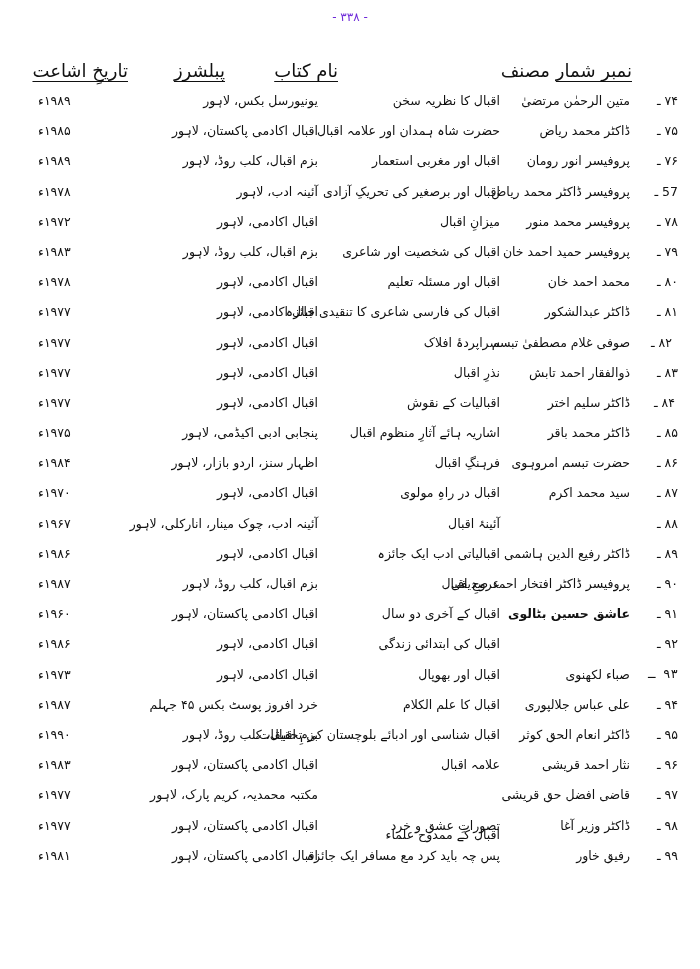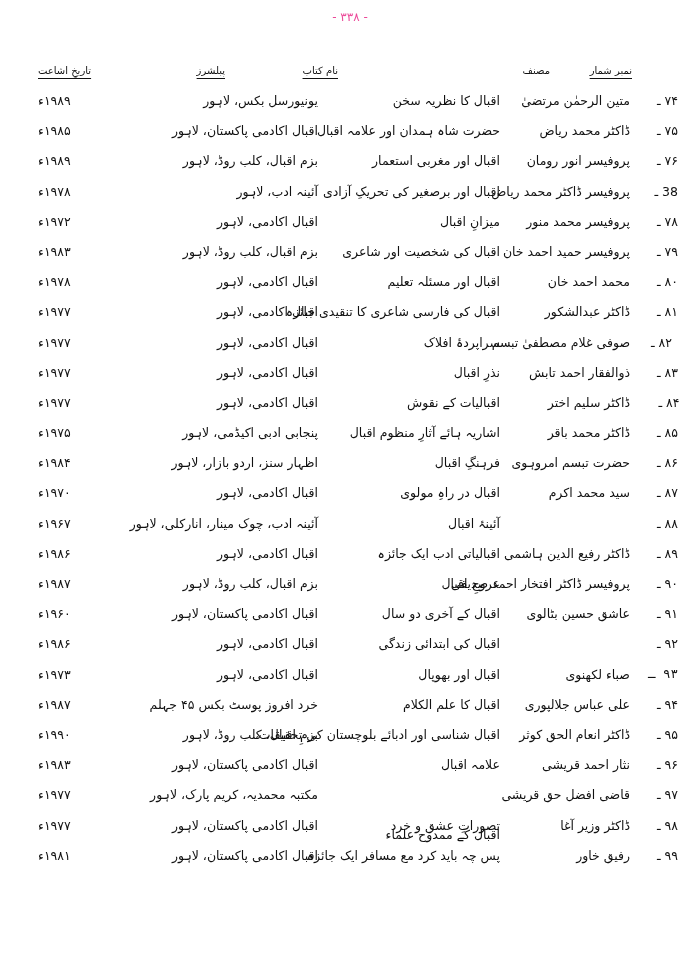--- a/index.html
+++ b/index.html
@@ -2,34 +2,34 @@
 <html><head>
   <meta charset="utf-8">
   <style>
     html, body { margin: 0; padding: 0; background: #ffffff; }
     body {
       width: 700px; height: 969px; overflow: hidden; position: relative;
       color: #111; font-family: "DejaVu Sans", sans-serif;
     }
     .page-number {
       position: absolute; top: 10px; left: 0; width: 700px; text-align: center;
-      font-size: 12px; color: #ec4899; direction: rtl;
+      font-size: 12px; color: #6d28d9; direction: rtl;
     }
     .table { position: absolute; top: 58px; left: 0; width: 700px; direction: rtl; }
     .row {
       position: relative; height: 30.2px; width: 700px;
     }
     .header-row { height: 30px; }
     .cell { position: absolute; top: 0; white-space: nowrap; font-size: 12.5px; line-height: 26px; }
     .c-num { right: 20px; width: 46px; text-align: right; }
     .c-author { right: 70px; text-align: right; }
     .c-title { right: 212px; text-align: right; }
     .c-publisher { right: 400px; text-align: right; }
     .c-date { left: 38px; width: 90px; text-align: left; direction: rtl; }
-    .header-row .cell { font-size: 10px; }
+    .header-row .cell { font-size: 18px; }
     .underline { text-decoration: underline; text-underline-offset: 4px; }
     .h-num { right: 112px; width: 60px; text-align: right; }
     .h-author { right: 178px; width: 60px; text-align: right; }
     .h-title { right: 212px; }
     .h-publisher { right: 400px; }
     .h-date { left: 38px; width: 90px; text-align: left; }
   </style>
 </head>
 <body>
 
@@ -59,21 +59,21 @@
     <span class="cell c-date">۱۹۸۵ء</span>
   </div>
       <div class="row">
     <span class="cell c-num" style="right: 22px;">۷۶ ـ</span>
     <span class="cell c-author" style="right: 70px;">پروفیسر انور رومان</span>
     <span class="cell c-title" style="right: 200px;">اقبال اور مغربی استعمار</span>
     <span class="cell c-publisher" style="right: 382px;">بزم اقبال، کلب روڈ، لاہور</span>
     <span class="cell c-date">۱۹۸۹ء</span>
   </div>
       <div class="row">
-    <span class="cell c-num" style="right: 22px;">38 ـ</span>
+    <span class="cell c-num" style="right: 22px;">57 ـ</span>
     <span class="cell c-author" style="right: 70px;">پروفیسر ڈاکٹر محمد ریاض</span>
     <span class="cell c-title" style="right: 200px;">اقبال اور برصغیر کی تحریکِ آزادی</span>
     <span class="cell c-publisher" style="right: 382px;">آئینہ ادب، لاہور</span>
     <span class="cell c-date">۱۹۷۸ء</span>
   </div>
       <div class="row">
     <span class="cell c-num" style="right: 22px;">۷۸ ـ</span>
     <span class="cell c-author" style="right: 70px;">پروفیسر محمد منور</span>
     <span class="cell c-title" style="right: 200px;">میزانِ اقبال</span>
     <span class="cell c-publisher" style="right: 382px;">اقبال اکادمی، لاہور</span>
@@ -108,21 +108,21 @@
     <span class="cell c-date">۱۹۷۷ء</span>
   </div>
       <div class="row">
     <span class="cell c-num" style="right: 22px;">۸۳ ـ</span>
     <span class="cell c-author" style="right: 70px;">ذوالفقار احمد تابش</span>
     <span class="cell c-title" style="right: 200px;">نذرِ اقبال</span>
     <span class="cell c-publisher" style="right: 382px;">اقبال اکادمی، لاہور</span>
     <span class="cell c-date">۱۹۷۷ء</span>
   </div>
       <div class="row">
-    <span class="cell c-num" style="right: 8px; text-align: center;">۸۴ ـ</span>
+    <span class="cell c-num" style="right: 25px;">۸۴ ـ</span>
     <span class="cell c-author" style="right: 70px;">ڈاکٹر سلیم اختر</span>
     <span class="cell c-title" style="right: 200px;">اقبالیات کے نقوش</span>
     <span class="cell c-publisher" style="right: 382px;">اقبال اکادمی، لاہور</span>
     <span class="cell c-date">۱۹۷۷ء</span>
   </div>
       <div class="row">
     <span class="cell c-num" style="right: 22px;">۸۵ ـ</span>
     <span class="cell c-author" style="right: 70px;">ڈاکٹر محمد باقر</span>
     <span class="cell c-title" style="right: 200px;">اشاریہ ہائے آثارِ منظوم اقبال</span>
     <span class="cell c-publisher" style="right: 382px;">پنجابی ادبی اکیڈمی، لاہور</span>
@@ -157,21 +157,21 @@
   </div>
       <div class="row">
     <span class="cell c-num" style="right: 22px;">۹۰ ـ</span>
     <span class="cell c-author" style="right: 70px;">پروفیسر ڈاکٹر افتخار احمد صدیقی</span>
     <span class="cell c-title" style="right: 200px;">عروجِ اقبال</span>
     <span class="cell c-publisher" style="right: 382px;">بزم اقبال، کلب روڈ، لاہور</span>
     <span class="cell c-date">۱۹۸۷ء</span>
   </div>
       <div class="row">
     <span class="cell c-num" style="right: 22px;">۹۱ ـ</span>
-    <span class="cell c-author" style="right: 70px;">عاشق حسین بٹالوی</span>
+    <span class="cell c-author" style="right: 70px; font-weight: bold;">عاشق حسین بٹالوی</span>
     <span class="cell c-title" style="right: 200px;">اقبال کے آخری دو سال</span>
     <span class="cell c-publisher" style="right: 382px;">اقبال اکادمی پاکستان، لاہور</span>
     <span class="cell c-date">۱۹۶۰ء</span>
   </div>
       <div class="row">
     <span class="cell c-num" style="right: 22px;">۹۲ ـ</span>
     <span class="cell c-title" style="right: 200px;">اقبال کی ابتدائی زندگی</span>
     <span class="cell c-publisher" style="right: 382px;">اقبال اکادمی، لاہور</span>
     <span class="cell c-date">۱۹۸۶ء</span>
   </div>

